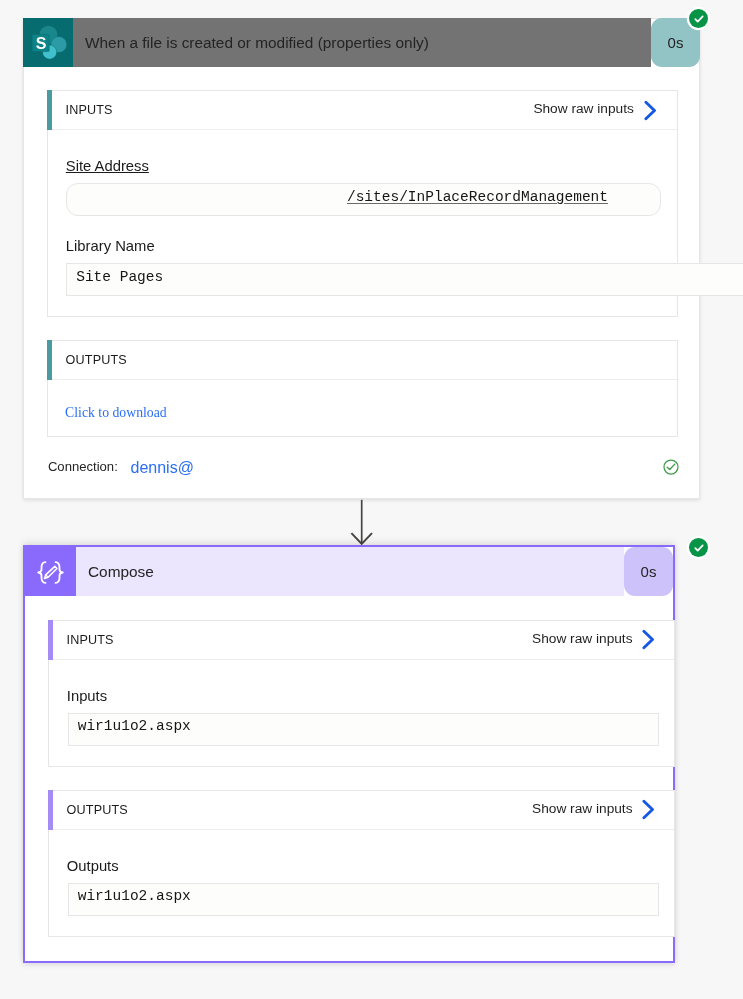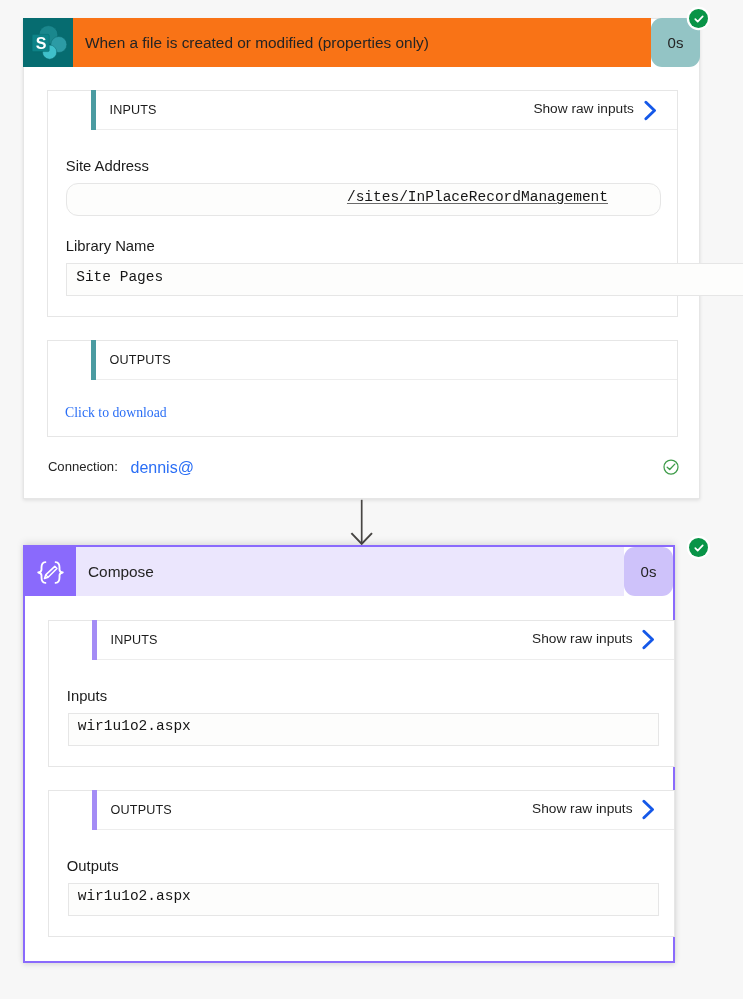--- a/index.html
+++ b/index.html
@@ -23,32 +23,32 @@
   .trigger .card-header { left:-1px; top:-1px; right:-1px; }
   .action  .card-header { left:0; top:0; right:0; }
   .card-icon { width:50px; flex:0 0 50px; display:flex; align-items:center; justify-content:center; }
   .action .card-icon { width:51px; flex:0 0 51px; }
   .card-title { flex:1 1 auto; display:flex; align-items:center; padding-left:12px;
                 font-size:15.4px; color:#242424; }
   .card-duration { width:49px; flex:0 0 49px; display:flex; align-items:center;
                 justify-content:center; font-size:15px; color:#242424;border-radius:11px; }
 
   .trigger .card-icon { background:#066c70; }
-  .trigger .card-title { background:#f97316; }
+  .trigger .card-title { background:#737373; }
   .trigger .card-duration { background:#93c4c5; }
   .action .card-icon { background:#8a6afc; }
   .action .card-title { background:#ebe6fd; }
   .action .card-duration { background:#cec2fa; }
 
   .status-badge { position:absolute; width:19px; height:19px; border-radius:50%;
      background:#089447; box-shadow:0 0 0 2.2px #fff;
      display:flex; align-items:center; justify-content:center; }
 
   
-  .section { position:absolute; border:1px solid #e6e6e6; background:#fff; box-sizing:border-box;padding-left:44px; }
+  .section { position:absolute; border:1px solid #e6e6e6; background:#fff; box-sizing:border-box; }
   .section-head { position:relative; height:38px; display:flex; align-items:center;
       border-bottom:1px solid #ededed; padding-left:17.6px; }
   .section-accent { position:absolute; left:-1px; top:-1px; bottom:-1px; width:5.4px; }
   .trigger .section-accent { background:#4a9ba1; }
   .action .section-accent { background:#a48cf5; }
   .section-title { font-size:12.6px; color:#1b1b1b; letter-spacing:.15px; }
   .section-link { position:absolute; right:17.4px; top:-1.5px; height:38px;
       display:flex; align-items:center; font-size:13.7px; color:#1f1f1f; }
   .chev { display:flex; align-items:center; position:relative; top:1.5px; margin-left:9.8px; }
   .action .section-link { right:15.7px; }
@@ -96,21 +96,21 @@
         <div class="section-title">INPUTS</div>
         <div class="section-link">
           <span>Show raw inputs</span>
           <span class="chev">
             <svg width="16" height="21" viewBox="0 0 16 21">
                 <path d="M1.9 2.2 L10.5 10.5 L1.9 18.8" fill="none" stroke="#1558e8" stroke-width="2.9" stroke-linecap="round" stroke-linejoin="round"></path>
               </svg>
           </span>
         </div>
       </div>
-      <div class="field-label" style="left:17.8px; top:68.2px;">Site Address</div>
+      <div class="field-label" style="left:17.8px; top:68.2px;text-decoration:underline;">Site Address</div>
       <div class="field-box right" style="left:18px; top:92px; width:595px; height:33px;">
         <span class="underlined">/sites/InPlaceRecordManagement</span>
       </div>
       <div class="field-label" style="left:17.8px; top:148.2px;">Library Name</div>
       <div class="field-box left" style="left:18px; top:172px; width:711px; height:33px;">
         <span>Site Pages</span>
       </div>
     </div>
 
     <div class="section" style="left:23px; top:321px; width:631px; height:97px;">

